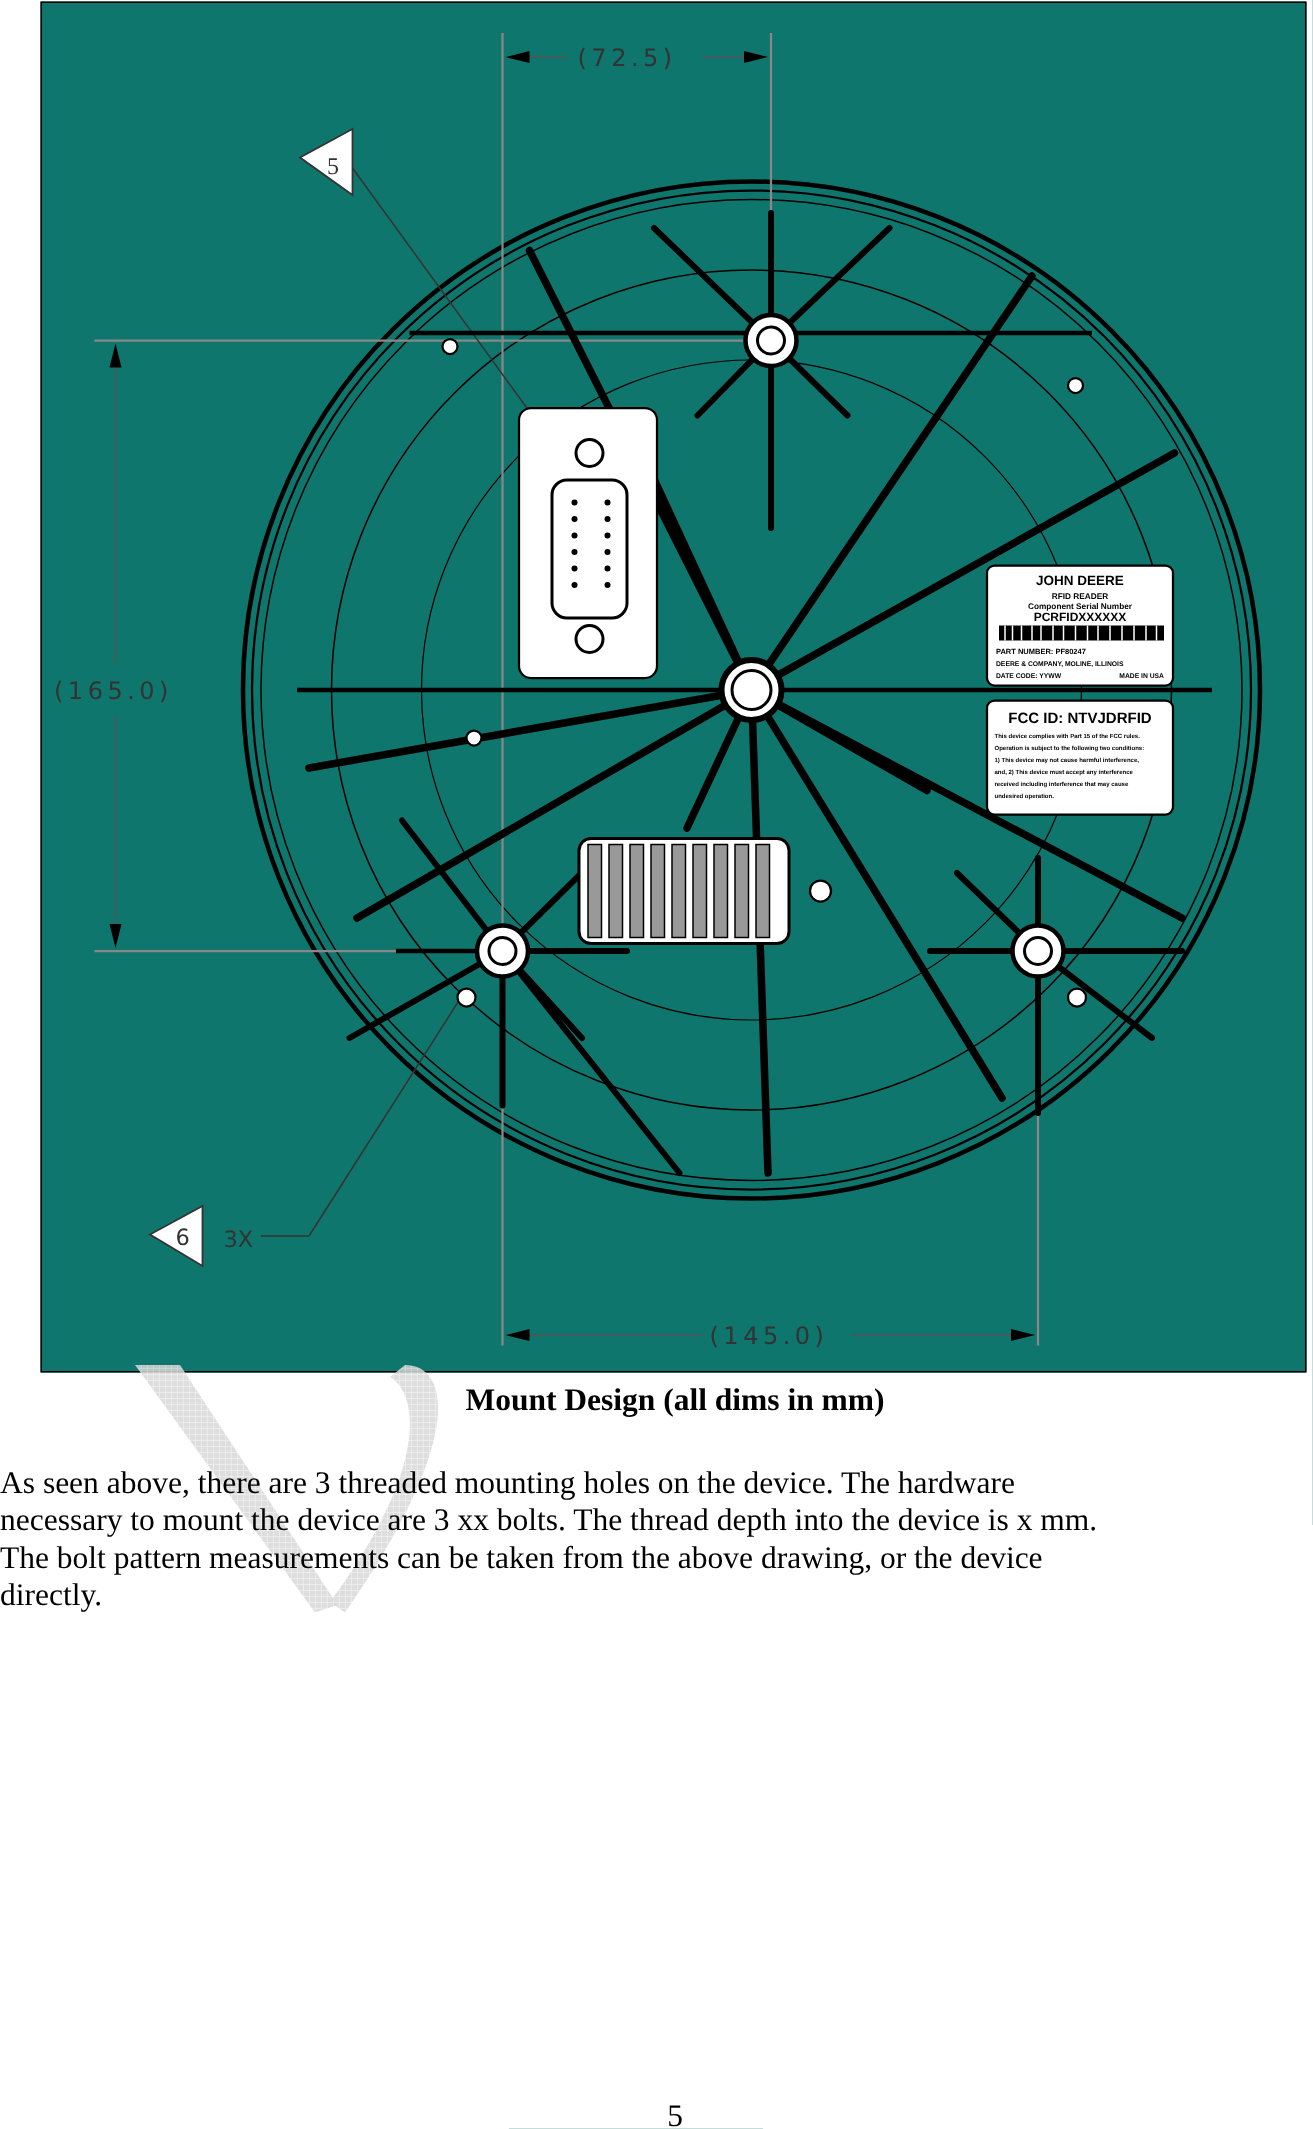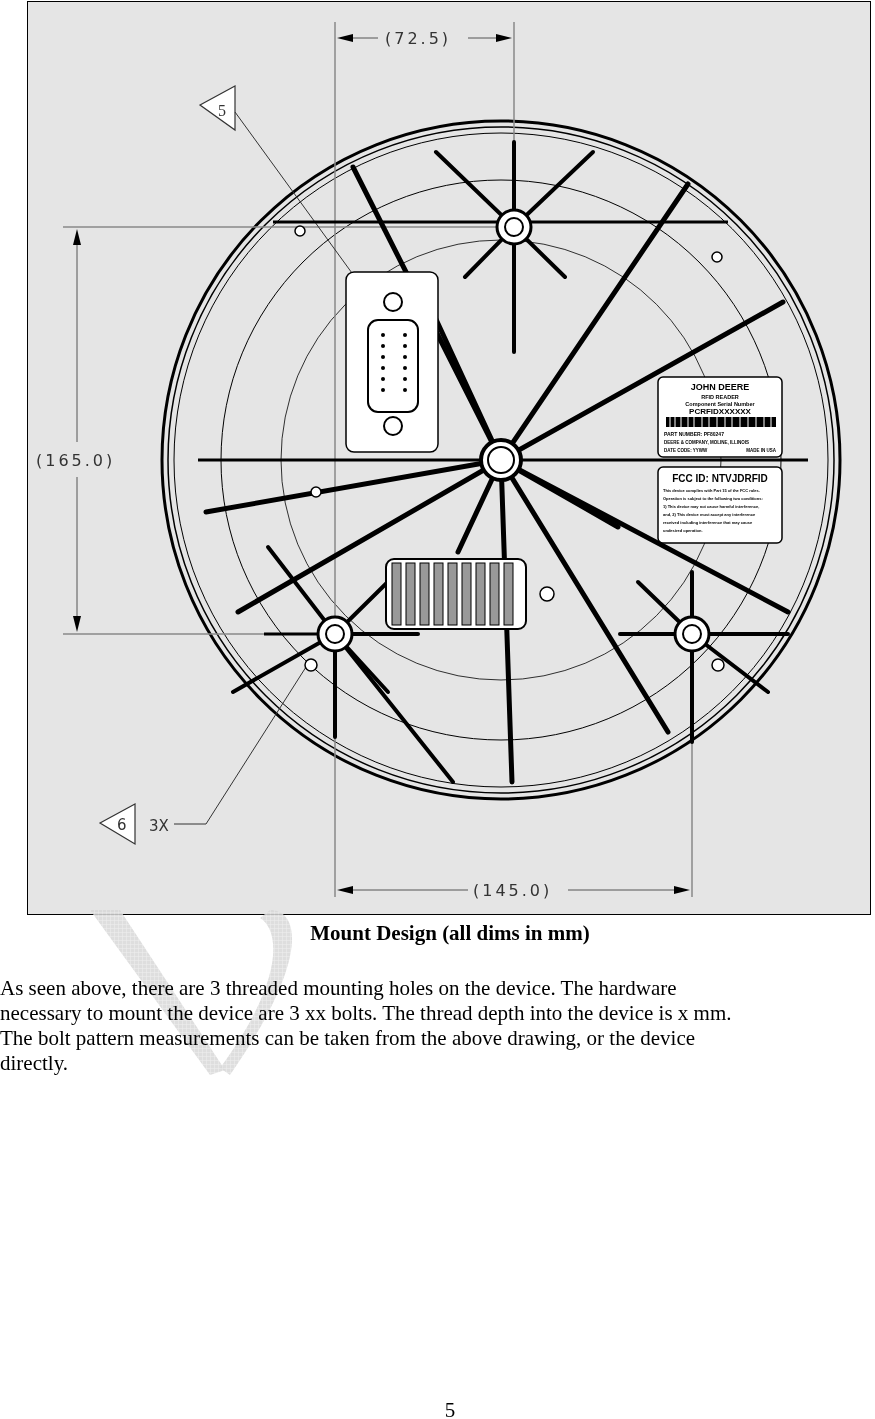--- a/index.html
+++ b/index.html
@@ -1,17 +1,17 @@
 <!DOCTYPE html>
 <html><head>
 <meta charset="utf-8">
 <style>
   html, body { margin: 0; padding: 0; background: #ffffff; }
   body { width: 875px; height: 1419px; position: relative; overflow: hidden; font-family: "Liberation Serif", serif; color: #000; }
-  .figure-frame { position: absolute; left: 27px; top: 1px; width: 844px; height: 914px; border: 1px solid #000; box-sizing: border-box; background: #e5e5e5; }
+  .figure-frame { position: absolute; left: 27px; top: 1px; width: 844px; height: 914px; border: 1px solid #000; box-sizing: border-box; background: #0f766e; }
   .figure-frame svg { position: absolute; left: 0; top: 0; }
   .watermark { position: absolute; left: 70px; top: 900px; width: 320px; height: 190px; pointer-events: none; }
   .caption { position: absolute; left: 0; top: 919px; width: 900px; text-align: center; font-weight: bold; font-size: 21px; line-height: 28px; }
   .body-text { position: absolute; left: 0; top: 976px; width: 880px; font-size: 21px; line-height: 25px; }
   .body-text p { margin: 0; white-space: nowrap; }
   .page-number { position: absolute; left: 0; top: 1398px; width: 900px; text-align: center; font-size: 21px; line-height: 24px; }
   .dim-text { font-family: "DejaVu Sans", sans-serif; font-size: 16px; letter-spacing: 3px; fill: #333; }
   .label-text { font-family: "Liberation Sans", sans-serif; font-weight: bold; fill: #000; }
 </style>
 </head>

